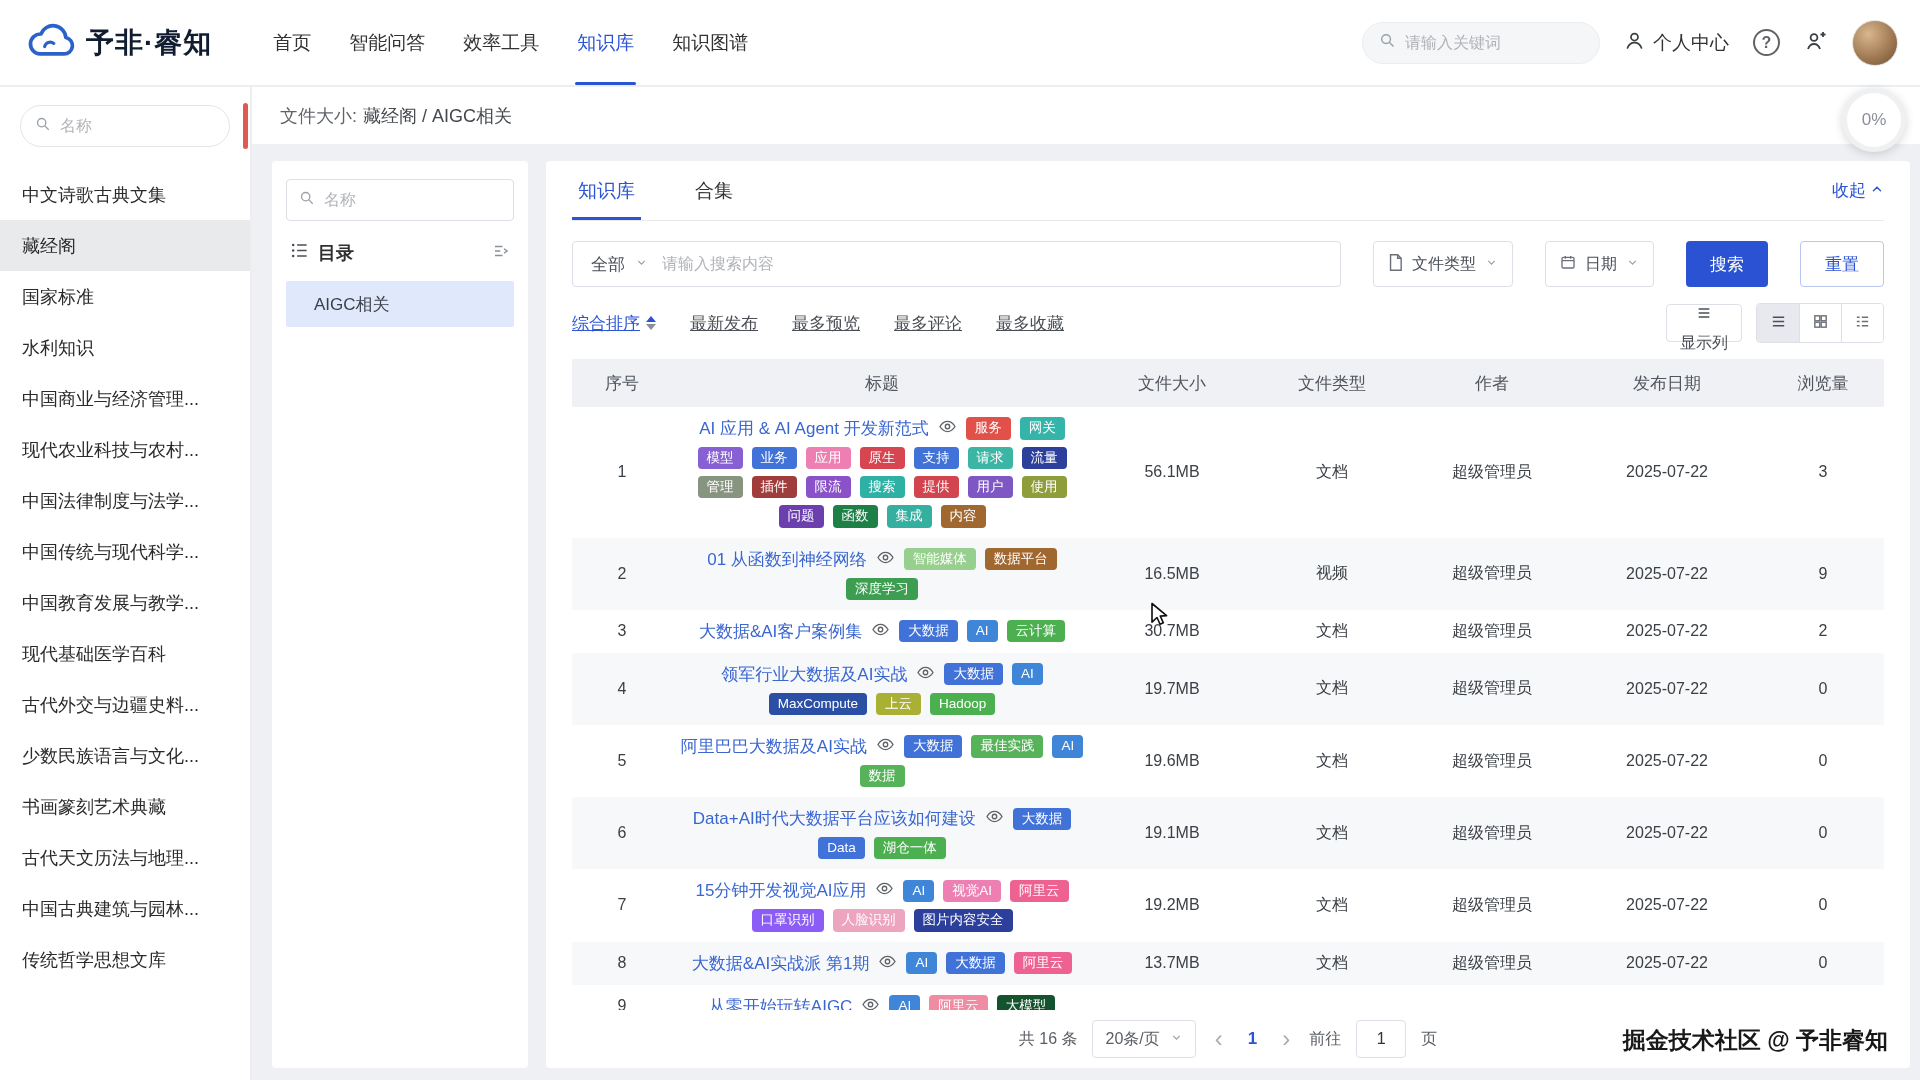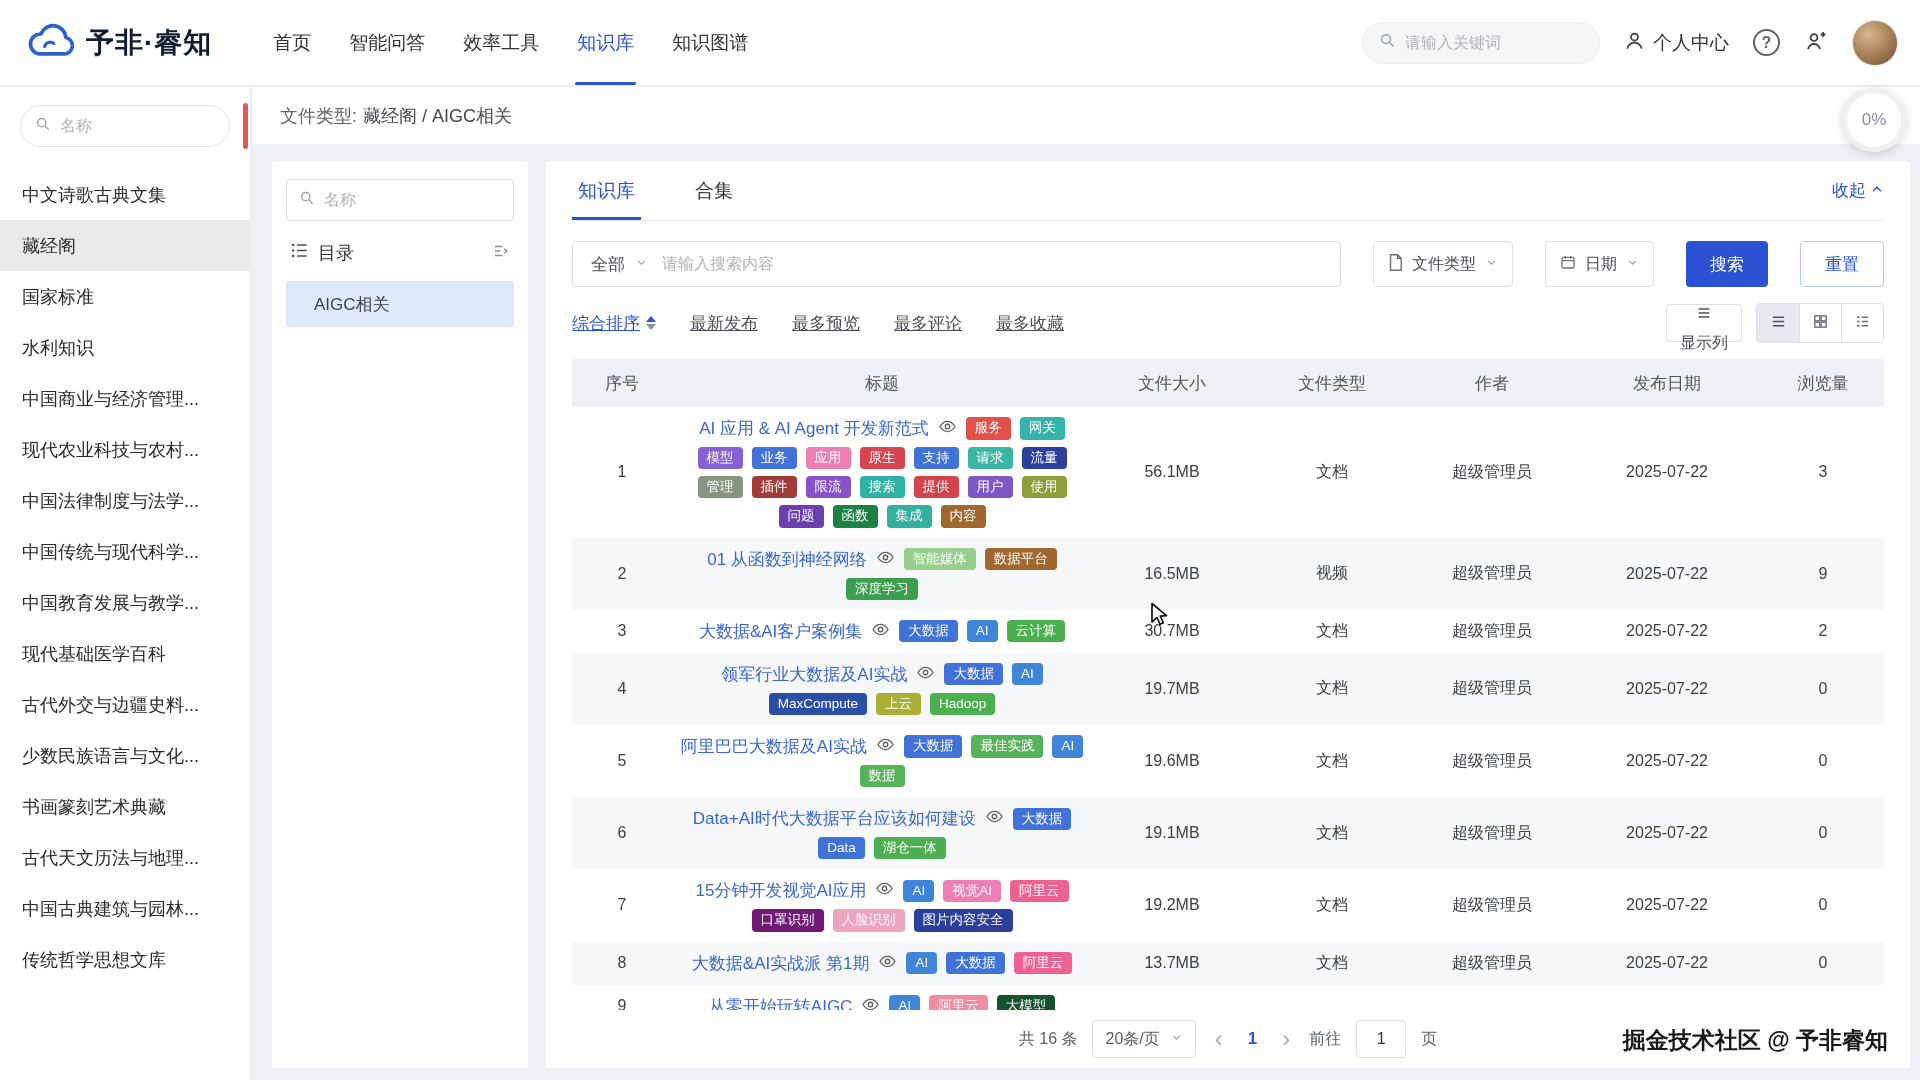--- a/index.html
+++ b/index.html
@@ -49,21 +49,21 @@
     display:flex; align-items:center; justify-content:center; font-size:17px; color:#8a8f99; z-index:9; cursor:pointer; }
 
   
   .content { position:absolute; left:252px; top:144px; right:0; bottom:0; display:flex; gap:18px;
     padding:17px 10px 12px 20px; }
   .dir-card { width:256px; background:#fff; border-radius:4px; padding:18px 14px; flex-shrink:0; }
   .d-search { height:42px; border:1px solid #dcdfe6; border-radius:4px; display:flex; align-items:center;
     gap:9px; padding:0 12px; }
   .d-search input { border:none; outline:none; font-size:16px; width:100%; color:#333; }
   .d-head { margin-top:20px; display:flex; align-items:center; justify-content:space-between; padding:0 4px; }
-  .d-title { display:flex; gap:9px; align-items:center; font-size:18px; color:#303133; }
+  .d-title { display:flex; gap:9px; align-items:center; font-size:18px; color:#303133;font-weight:bold; }
   .d-item { margin-top:16px; height:46px; background:#dfe9fb; display:flex; align-items:center;
     padding-left:28px; font-size:17px; color:#3a3f48; border-radius:2px; cursor:pointer; }
 
   .main-card { flex:1; background:#fff; border-radius:4px; padding:0 26px; display:flex;
     flex-direction:column; overflow:hidden; min-width:0; }
   .tabs-row { height:60px; border-bottom:1px solid #e9e9e9; display:flex; align-items:center; flex-shrink:0; }
   .tabs { display:flex; height:100%; }
   .tab { position:relative; height:100%; display:flex; align-items:center; padding:0 6px; margin-right:48px;
     font-size:19px; color:#333; cursor:pointer; }
   .tab.active { color:#2b55d4; }
@@ -266,21 +266,21 @@
 
 
       <div class="s-item">
         <span>传统哲学思想文库</span>
       </div>
     </div>
 </aside>
 
 <div class="crumb-bar">
   <span class="crumb">
-    <span>文件类型:</span><span class="path">藏经阁 / AIGC相关</span>
+    <span>文件大小:</span><span class="path">藏经阁 / AIGC相关</span>
   </span>
 </div>
 <div class="progress">
     <span>0%</span>
   </div>
 
 <div class="content">
 
   <section class="dir-card">
     <div class="d-search">
@@ -688,21 +688,21 @@
               </span>
               <span style="display:contents">
                 
               
                   <span class="tag" style="background: rgb(63, 134, 216);">AI</span>
                 
                   <span class="tag" style="background: rgb(237, 127, 178);">视觉AI</span>
                 
                   <span class="tag" style="background: rgb(238, 98, 146);">阿里云</span>
                 
-                  <span class="tag" style="background: #701a75;">口罩识别</span>
+                  <span class="tag" style="background: #8b5cf6;">口罩识别</span>
                 
                   <span class="tag" style="background: rgb(237, 164, 190);">人脸识别</span>
                 
                   <span class="tag" style="background: rgb(43, 63, 155);">图片内容安全</span>
                 </span>
             </div>
             <div class="td">19.2MB</div>
             <div class="td">文档</div>
             <div class="td">超级管理员</div>
             <div class="td">2025-07-22</div>

